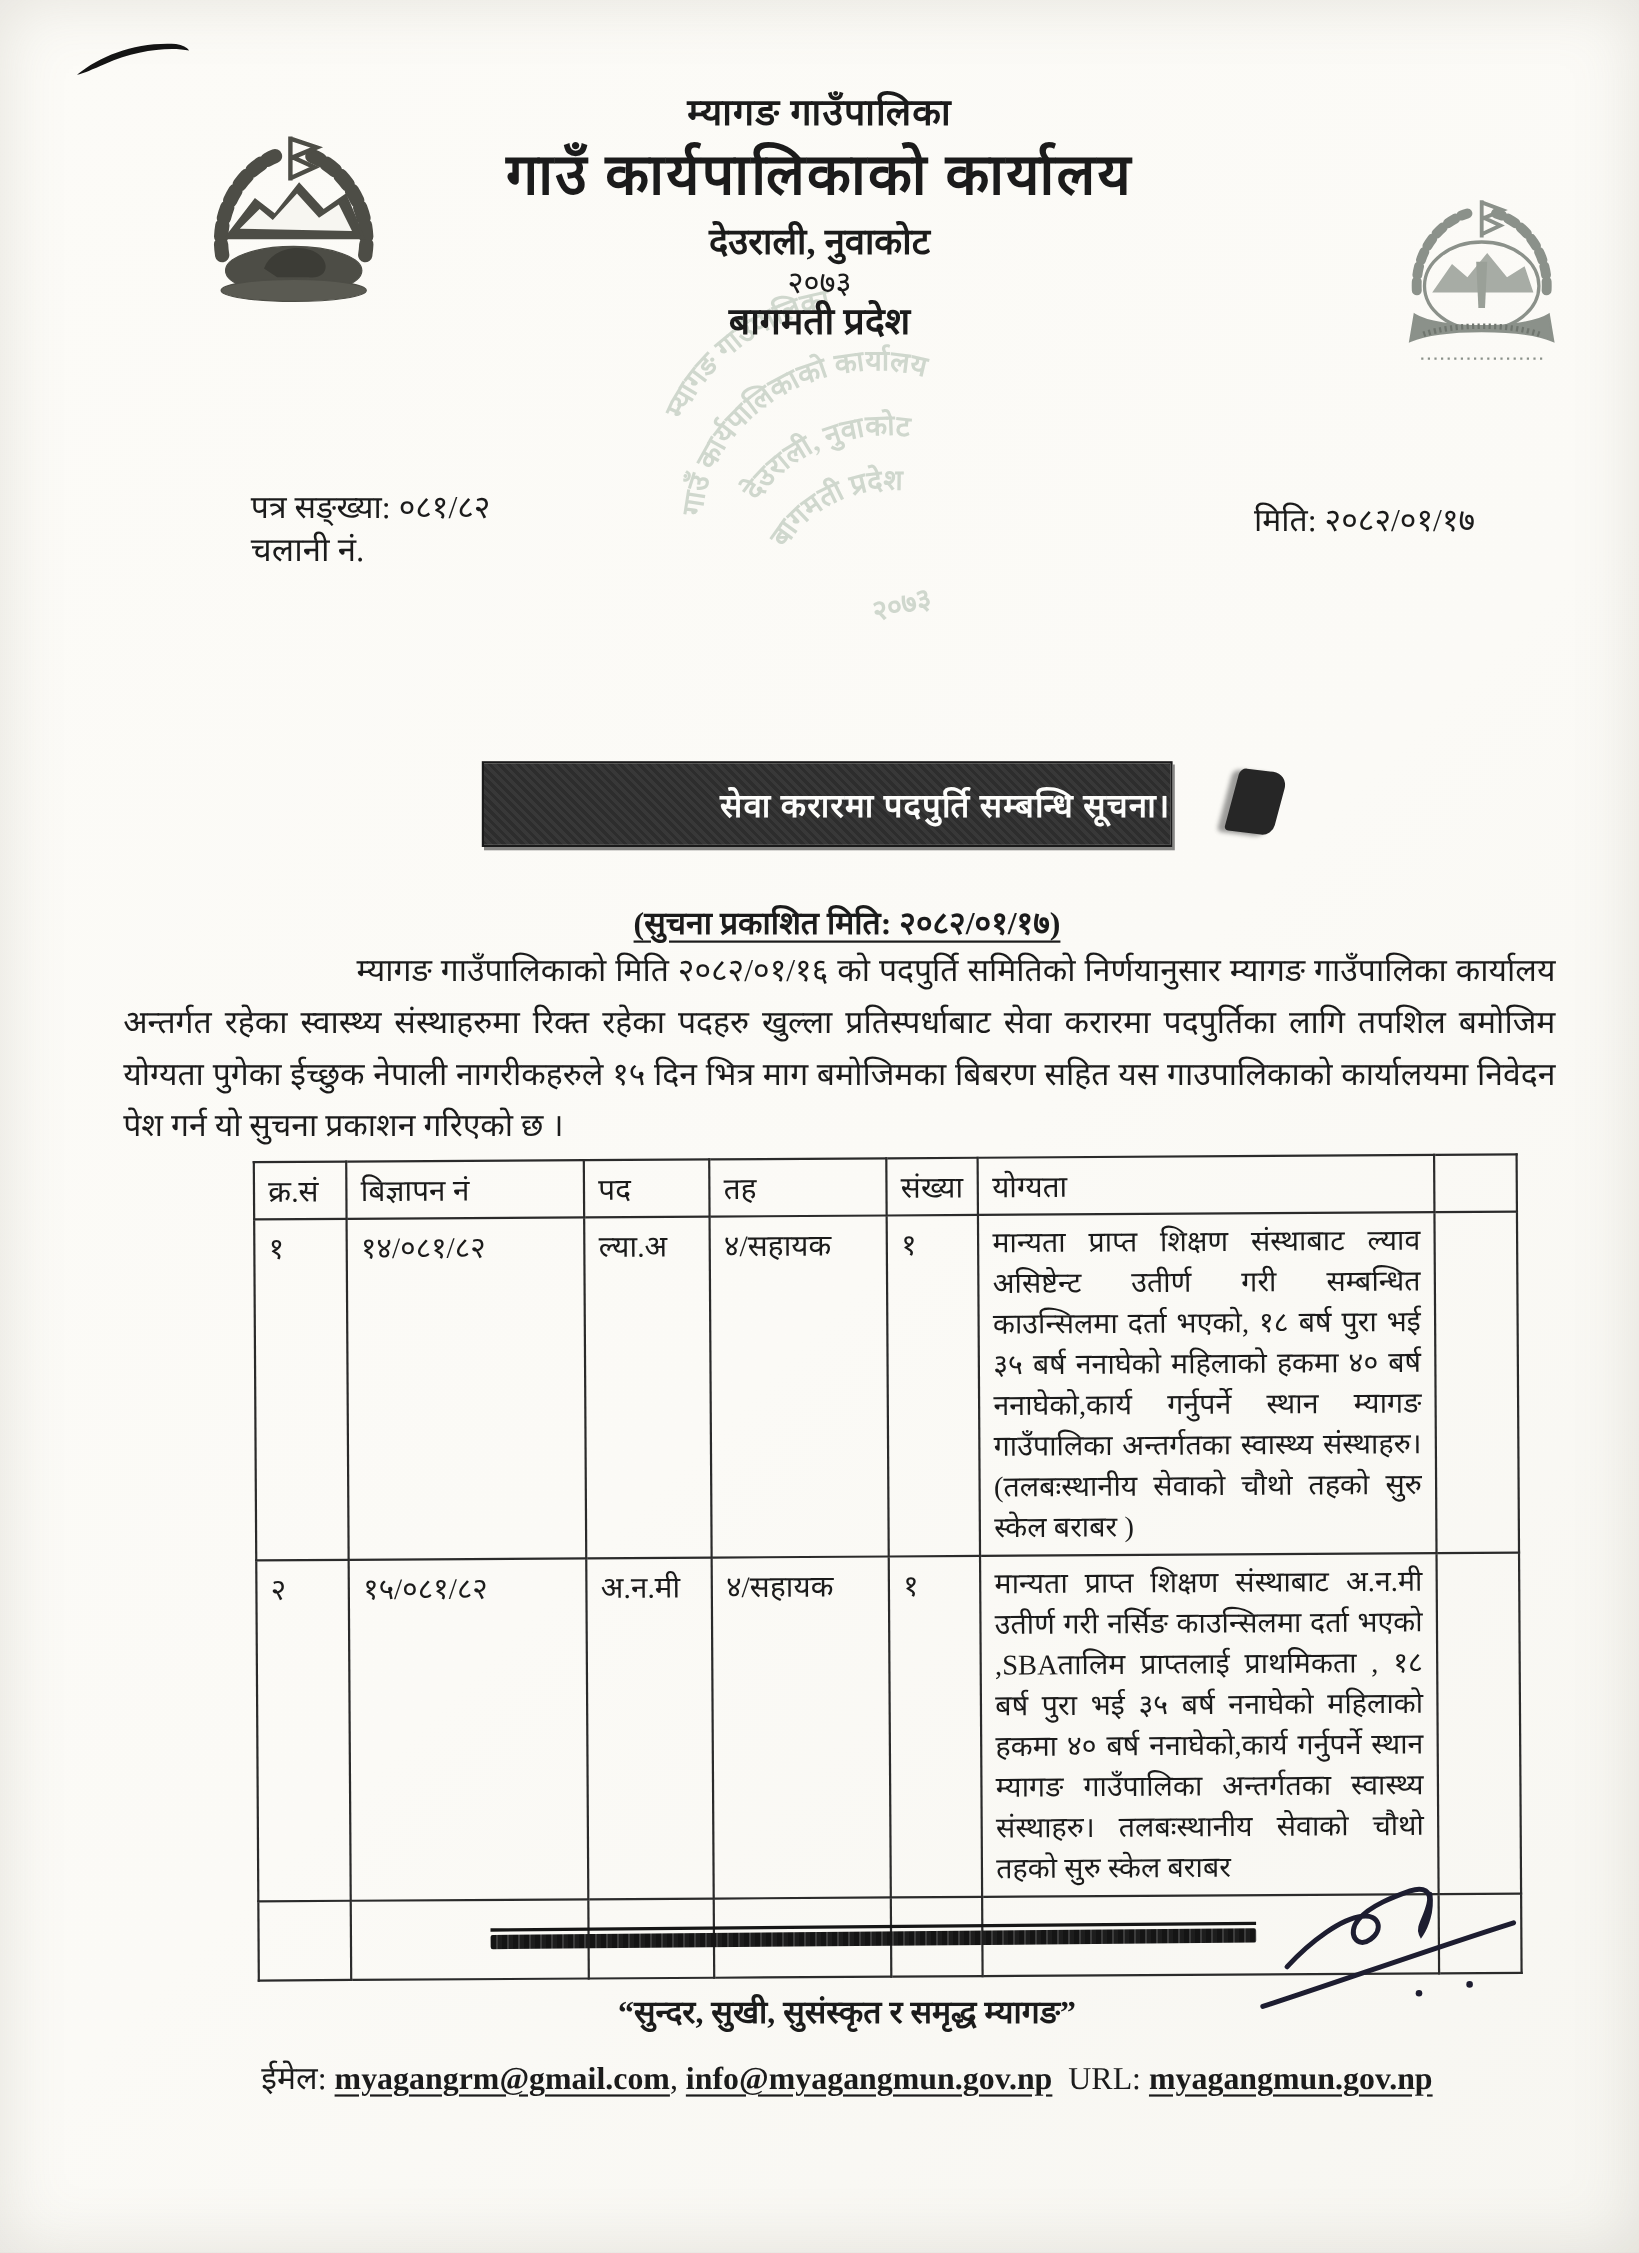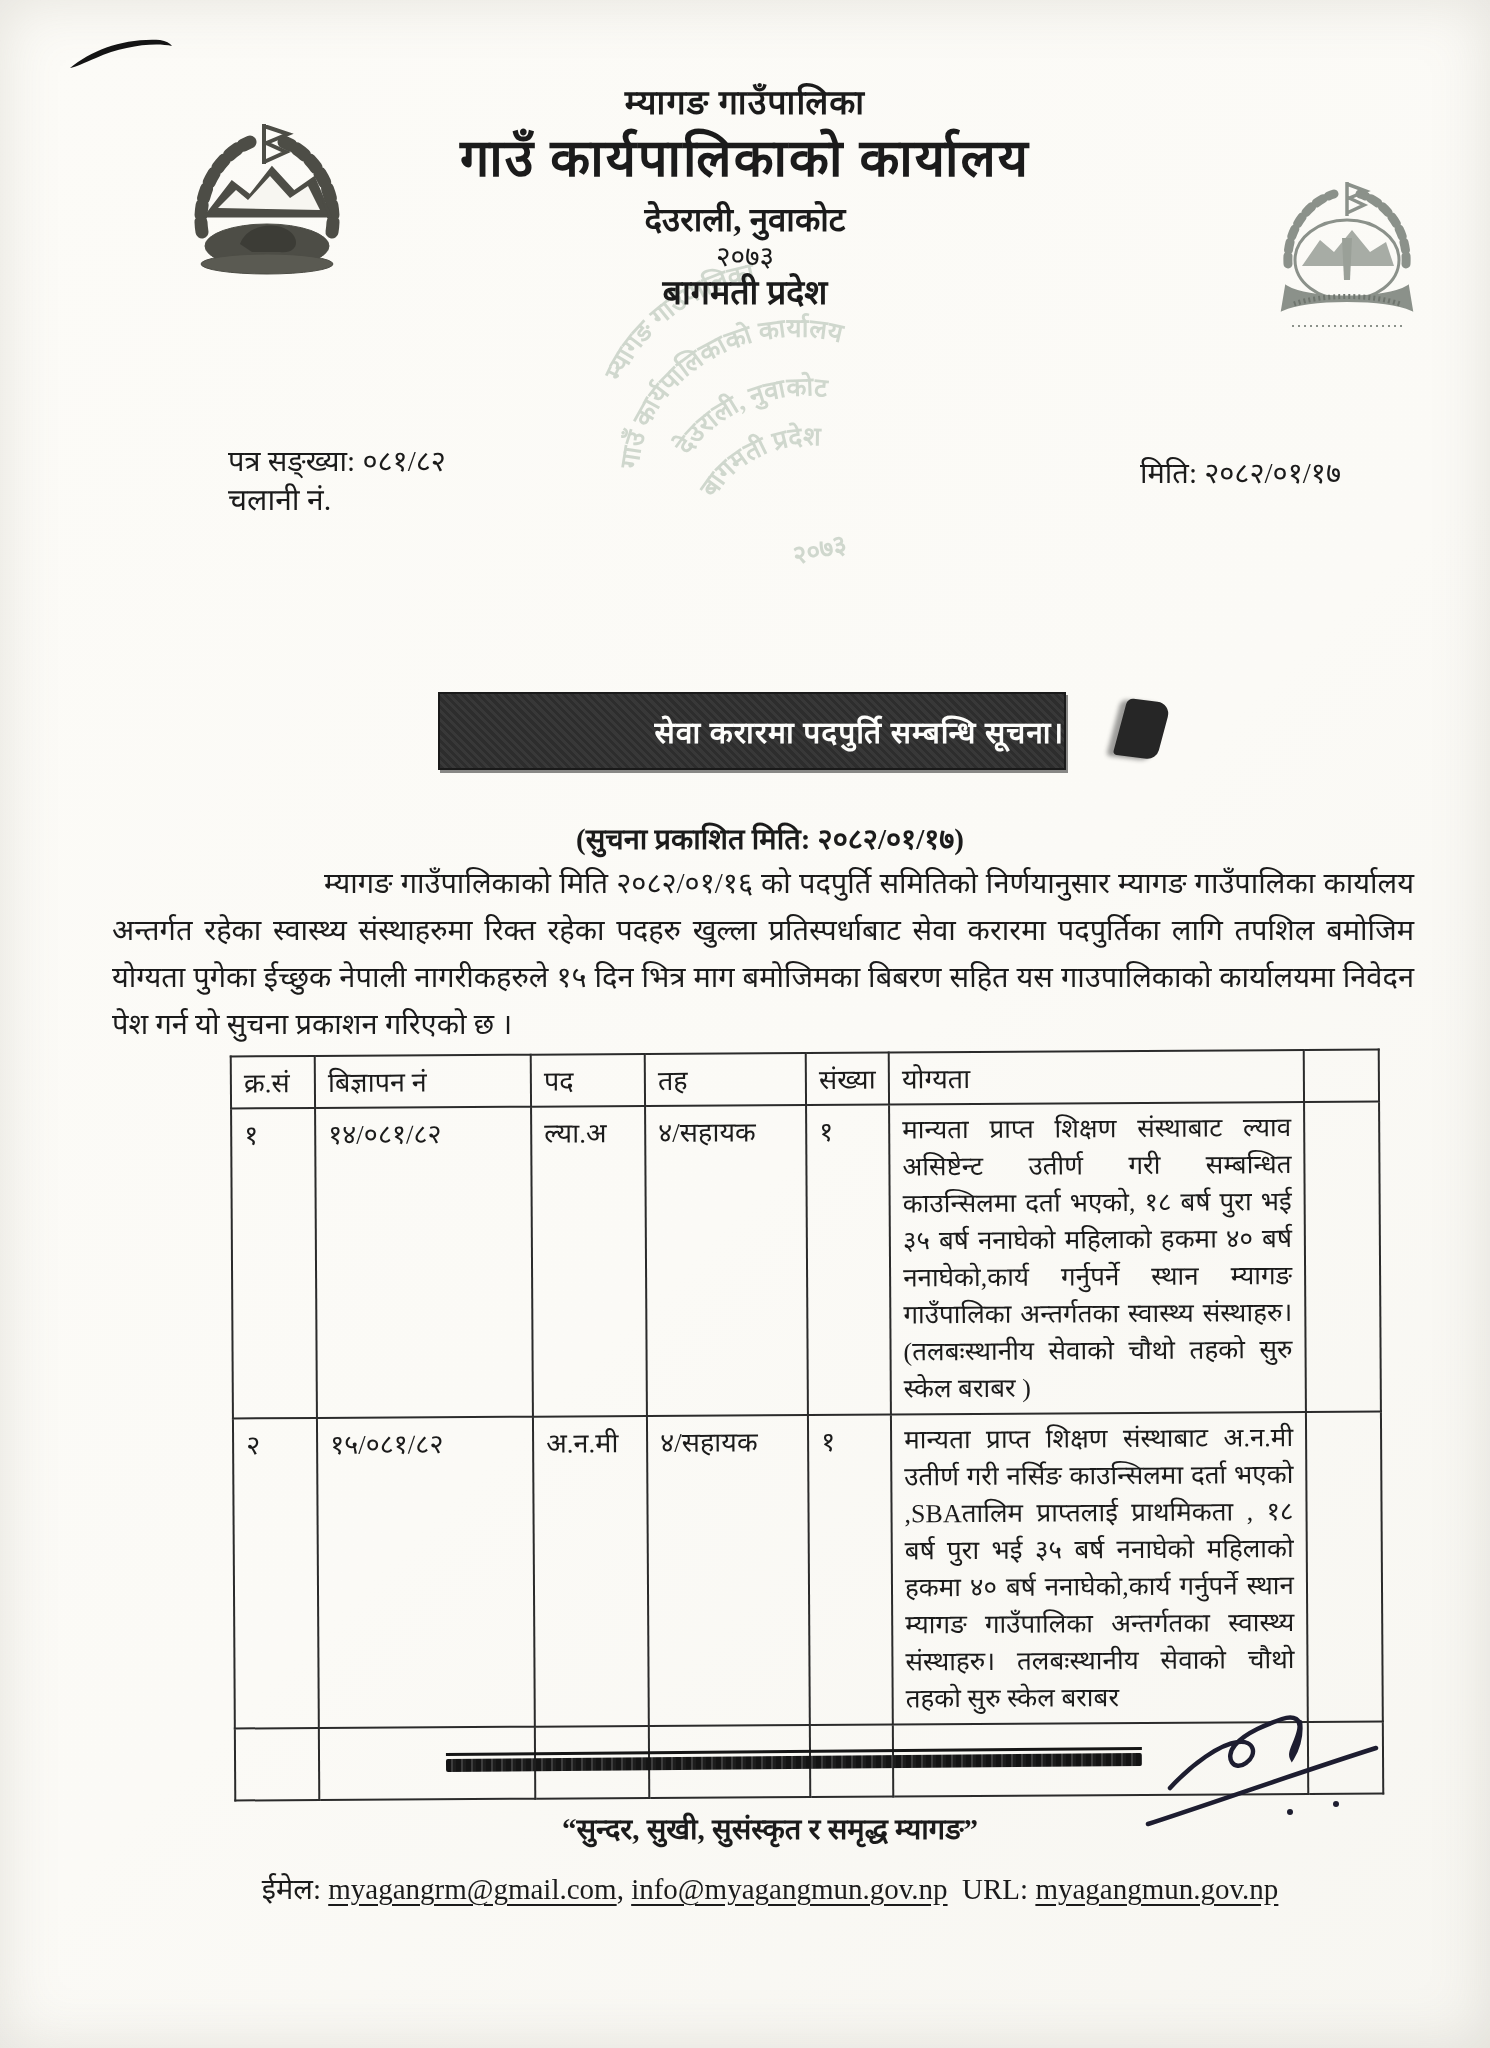--- a/index.html
+++ b/index.html
@@ -38,21 +38,21 @@
     display:flex;align-items:center;justify-content:flex-end;
     color:#fdfdfb;font-size:30px;font-weight:bold;letter-spacing:1px;
     box-shadow:2px 3px 0 rgba(20,20,20,.5);
   }
   .smudge{
     left:1120px;top:700px;width:44px;height:58px;
     background:#262626;transform:rotate(7deg) skewX(-8deg);border-radius:6px 14px 10px 4px;
     box-shadow:-6px 2px 4px rgba(40,40,40,.45);
   }
   .published{left:95px;top:818px;width:1350px;font-size:29px;font-weight:bold;}
-  .published span{text-underline-offset:6px;}
+  .published span{text-decoration:underline;text-underline-offset:6px;}
   .bodypara{
     left:112px;top:860px;width:1302px;
     font-size:29px;line-height:47px;text-align:justify;text-indent:212px;
     margin:0;
   }
   .tabletitle{left:95px;top:1002px;width:1350px;font-size:31px;font-weight:bold;}
   
   .tblwrap{left:232px;top:1052px;width:1148px;transform:rotate(-.35deg);}
   table{border-collapse:collapse;width:1148px;table-layout:fixed;}
   th,td{
@@ -72,21 +72,21 @@
   }
   .sepband .thin{height:3px;background:#161616;margin-bottom:3px;}
   .sepband .thick{
     height:13px;
     background:repeating-linear-gradient(90deg,#141414 0 5px,#3c3c3c 5px 7px,#1d1d1d 7px 10px);
     border-radius:2px;
   }
   .motto{left:95px;top:1808px;width:1350px;font-size:29px;font-weight:bold;text-align:center;}
   .contact{left:95px;top:1868px;width:1350px;font-size:29px;}
   .contact .lat{font-family:"Liberation Serif",serif;}
-  .u{text-decoration:underline;text-underline-offset:5px;}
+  .u{text-decoration:underline;text-underline-offset:5px;font-weight:bold;}
   .sig{left:1140px;top:1692px;}
 </style>
 </head>
 <body>
 
 <div class="paper">
 
   <svg class="abs penmark" width="120" height="60" viewBox="0 0 120 60">
     <path d="M8,46 C30,28 62,16 98,18 C104,19 108,21 110,24 C92,20 60,24 34,36 C22,41 14,45 8,46 Z" fill="#141414"></path>
   </svg>

